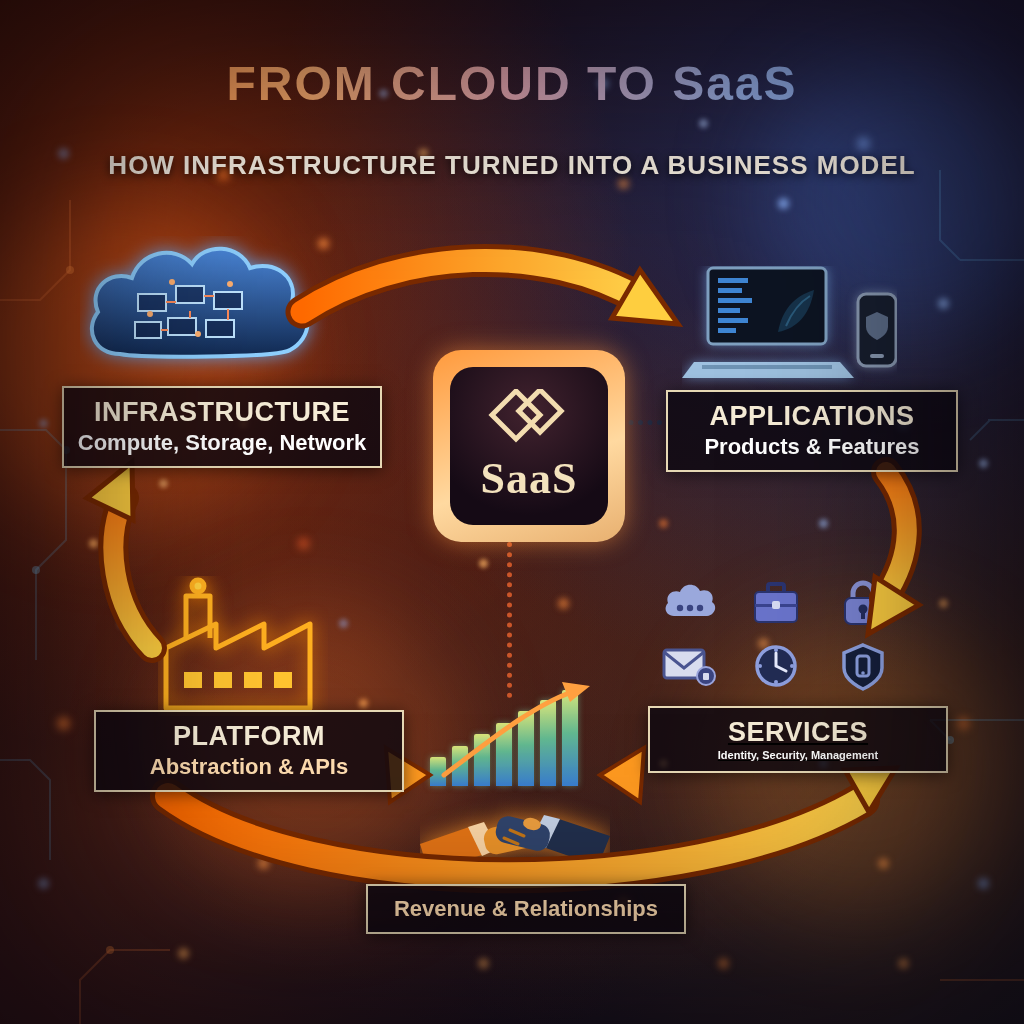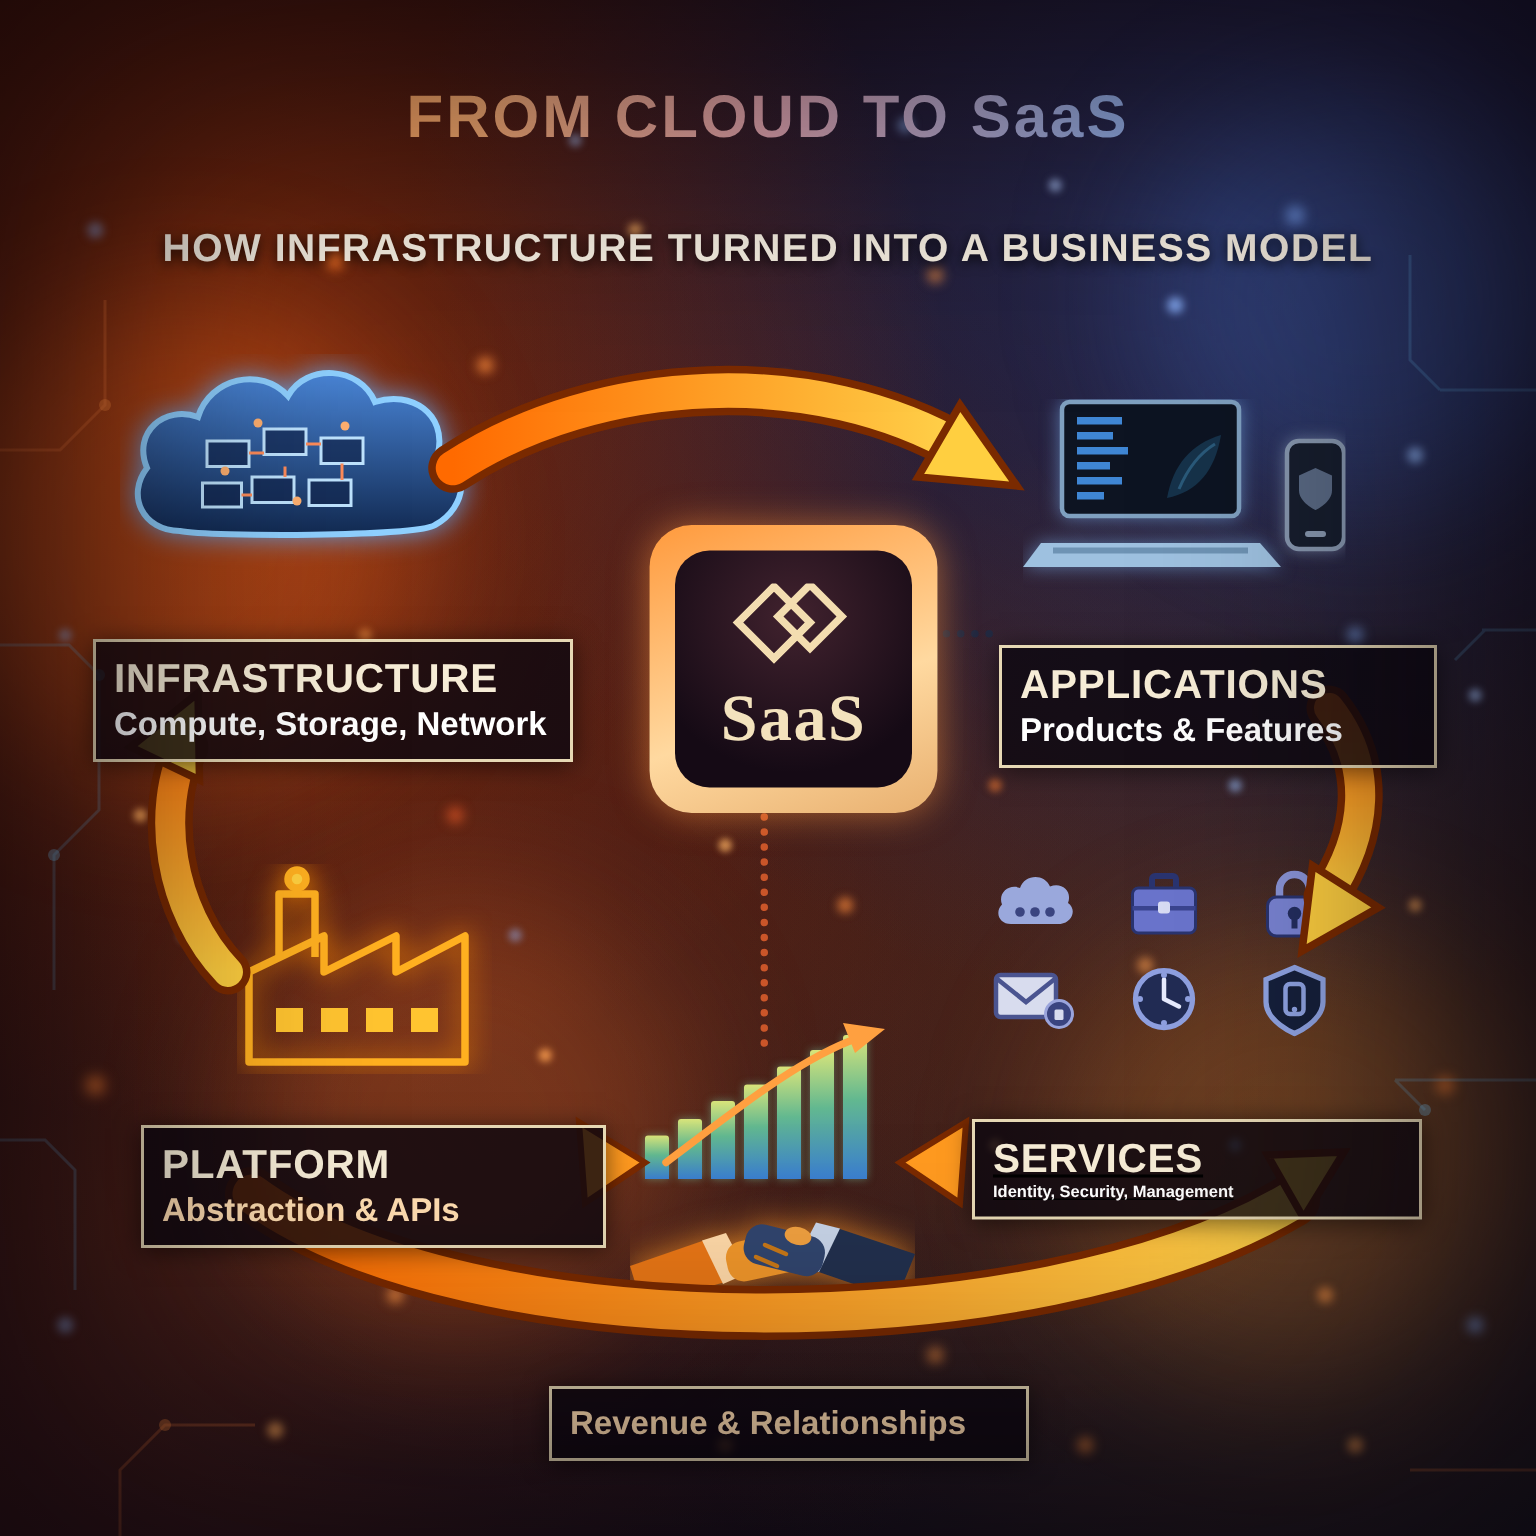--- a/index.html
+++ b/index.html
@@ -37,29 +37,29 @@
       40px 420px 5px 1px rgba(160,195,255,.45),700px 120px 5px 1px rgba(180,205,255,.6),
       600px 80px 6px 2px rgba(150,185,250,.5), 380px 90px 5px 1px rgba(170,200,255,.5),
       540px 500px 4px 1px rgba(170,200,255,.5),340px 620px 5px 1px rgba(150,185,250,.45),
       120px 620px 5px 1px rgba(255,210,160,.6), 820px 760px 5px 1px rgba(160,195,255,.5),
       40px 880px 6px 2px rgba(150,185,250,.5), 560px 840px 5px 1px rgba(255,210,160,.55),
       660px 760px 4px 1px rgba(255,190,120,.55),900px 960px 6px 2px rgba(255,160,80,.55),
       240px 420px 5px 1px rgba(255,150,70,.6), 160px 480px 4px 1px rgba(255,190,120,.6);}
   .circuits,.arrows{position:absolute;left:0;top:0;z-index:3;pointer-events:none;}
   .circuits{z-index:1;}
   .title{position:absolute;left:0;top:56px;width:100%;text-align:center;z-index:5;
-    font-weight:800;font-size:40px;letter-spacing:2px;
+    font-weight:800;font-size:48px;letter-spacing:2px;
     background:linear-gradient(90deg,#ff8c3a 8%,#ffb070 30%,#e8aab4 50%,#9ab4ec 72%,#7fa8f0 92%);
     -webkit-background-clip:text;background-clip:text;color:transparent;}
   .subtitle{position:absolute;left:0;top:150px;width:100%;text-align:center;z-index:5;
     font-weight:800;font-size:26px;letter-spacing:1px;color:#f7efe2;
     text-shadow:0 2px 8px rgba(0,0,0,.8);}
   .icon-wrap{position:absolute;z-index:2;}
   .node-box{position:absolute;z-index:4;background:rgba(12,7,16,.80);border:2px solid #e6d8b4;
-    padding:8px 12px;box-shadow:0 2px 16px rgba(0,0,0,.55);margin-top:40px;}
+    padding:8px 12px;text-align:center;box-shadow:0 2px 16px rgba(0,0,0,.55);}
   .node-title{font-weight:800;font-size:27px;line-height:1.2;color:#f6ecd6;letter-spacing:.5px;}
   .node-sub{font-weight:700;font-size:22px;line-height:1.35;color:#ffffff;}
   .node-sub.warm{color:#ffddb0;}
   .services-box .node-sub{font-size:11px;}
   .saas-outer{position:absolute;left:433px;top:350px;width:158px;height:158px;z-index:5;
     border-radius:28px;padding:17px;background:linear-gradient(160deg,#ff9a3d,#ffd9a0 60%,#e8b070);
     box-shadow:0 0 24px rgba(255,150,60,.55);}
   .saas-inner{width:100%;height:100%;border-radius:23px;box-sizing:border-box;
     background:radial-gradient(circle at 50% 28%,#41222e,#150a15 75%);
     display:flex;flex-direction:column;align-items:center;justify-content:center;gap:6px;}

